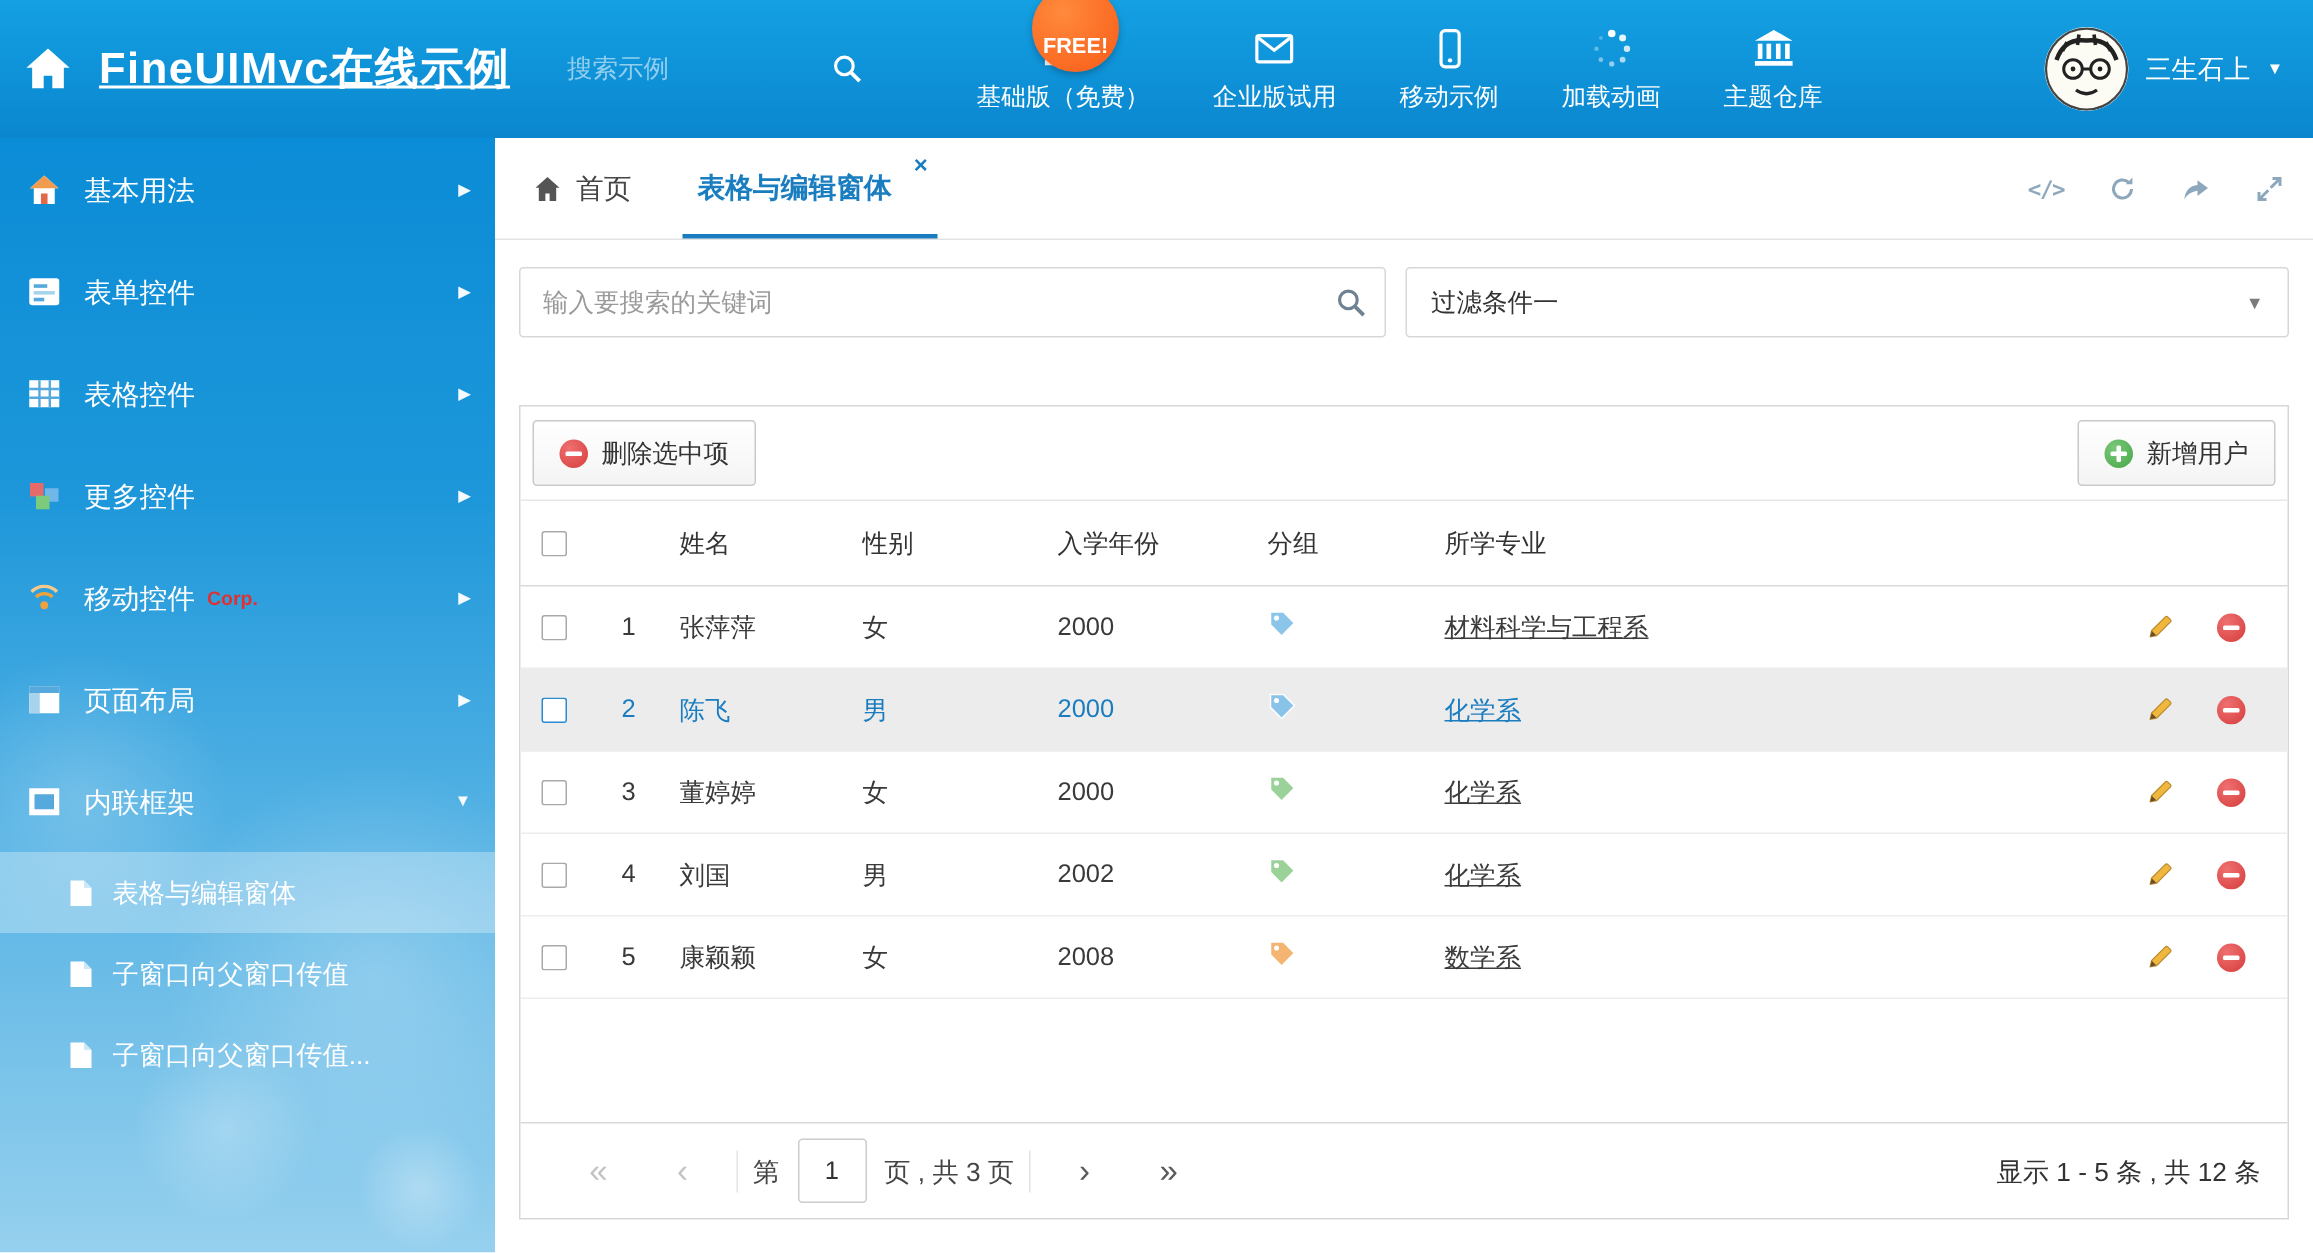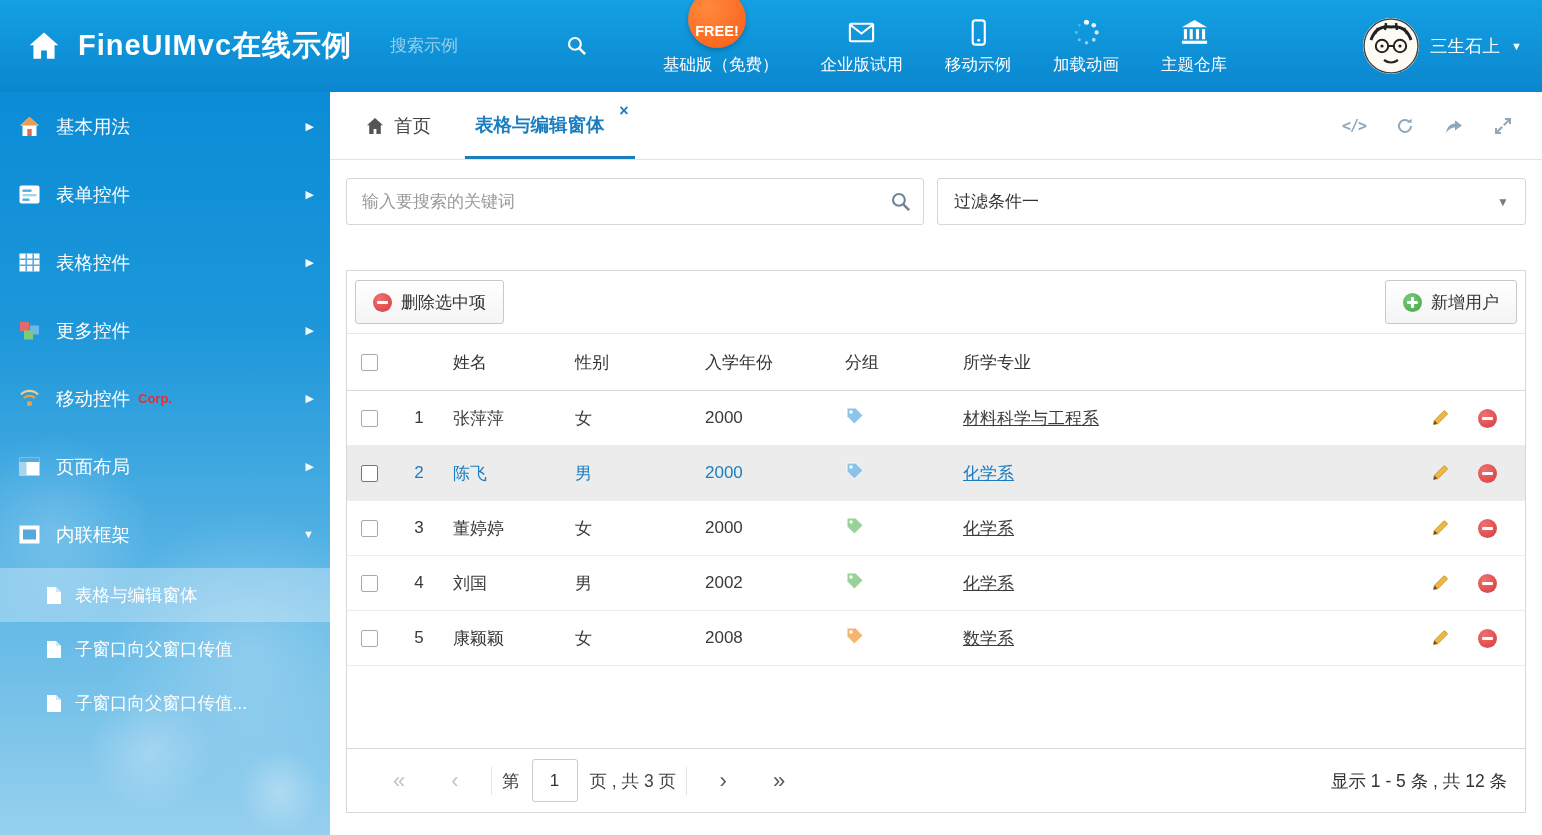--- a/index.html
+++ b/index.html
@@ -13,21 +13,21 @@
     --accent:#1a7dc0; --hdr:#0c90d8; --border:#d7d7d7;
   }
 
   
   .topbar{
     position:absolute; left:0; top:0; right:0; height:92px;
     background:linear-gradient(180deg,#11a velvet,#0a85cf); 
     background:linear-gradient(180deg,#14a0e2,#0a86cf);
     display:flex; align-items:center; color:#fff; z-index:10;
   }
-  .brand{ display:flex; align-items:center; gap:18px; padding-left:28px; cursor:pointer; }
+  .brand{ display:flex; align-items:center; gap:18px; padding-left:16px; cursor:pointer;text-decoration:underline; }
   .brand-ic svg{ width:32px; height:32px; display:block; }
   .brand-title{ font-size:29px; font-weight:bold; letter-spacing:1px; }
   .top-search{ position:relative; margin-left:34px; width:205px; height:40px; }
   .top-search input{
     width:100%; height:100%; background:transparent; border:none; outline:none;
     color:#fff; font-size:17px; font-family:inherit; padding:0 34px 0 4px;
   }
   .top-search input::placeholder{ color:rgba(255,255,255,.55); }
   .top-search-ic{ position:absolute; right:4px; top:9px; color:#fff; }
   .top-search-ic svg{ width:21px; height:21px; display:block; }
@@ -75,21 +75,21 @@
   .si.active{ background:rgba(255,255,255,.30); }
   .si-ic svg{ width:16px; height:19px; display:block; }
 
   
   .main{
     position:absolute; left:330px; top:92px; right:0; bottom:0;
     background:#fff; display:flex; flex-direction:column;
   }
   .tabbar{
     height:68px; flex:0 0 68px; border-bottom:1px solid #e3e3e3;
-    display:flex; align-items:stretch; padding:0 29px;
+    display:flex; align-items:stretch; padding:0 19px;
   }
   .tab{ display:flex; align-items:center; gap:9px; font-size:18.5px; color:#454545; padding:0 6px; cursor:pointer; }
   .tab-home-ic svg{ width:20px; height:20px; display:block; }
   .tab.active{
     margin-left:28px; color:var(--accent); font-weight:bold;
     border-bottom:3px solid var(--accent); padding:0 30px 0 10px; position:relative;
   }
   .tab-close{ position:absolute; top:10px; right:6px; font-size:16px; font-weight:bold; cursor:pointer; }
   .tab-actions{ margin-left:auto; display:flex; align-items:center; gap:29px; color:#8da8bd; }
   .ta{ cursor:pointer; display:flex; align-items:center; }

